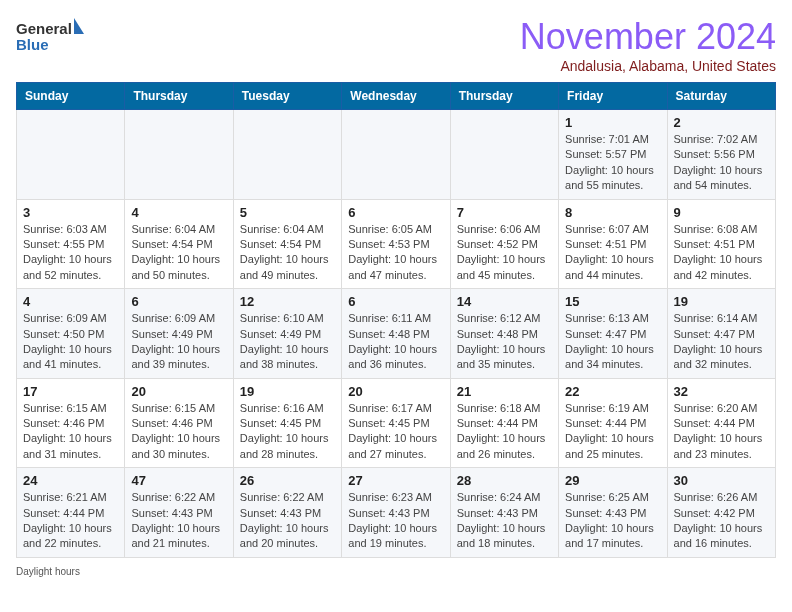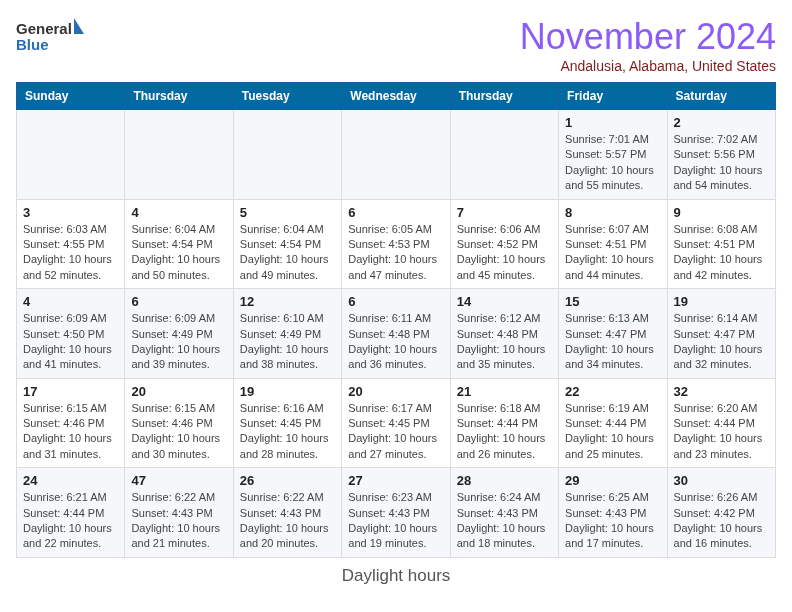--- a/index.html
+++ b/index.html
@@ -71,23 +71,22 @@
     .day-info {
       color: #444;
       font-size: 11px;
       line-height: 1.4;
     }
     .empty-cell {
       background: #f5f7fa !important;
     }
     .footer {
       margin-top: 8px;
-      font-size: 17px;
+      font-size: 10px;
       color: #555;
-      text-align: center;
     }
   </style>
 </head>
 <body>
 
 <div class="header">
   <div class="logo">
   <svg width="70" height="40" viewBox="0 0 70 40">
     <text x="0" y="18" font-size="15" font-weight="bold" fill="#333" font-family="Arial">General</text>
     <text x="0" y="34" font-size="15" font-weight="bold" fill="#2a6db5" font-family="Arial">Blue</text>

